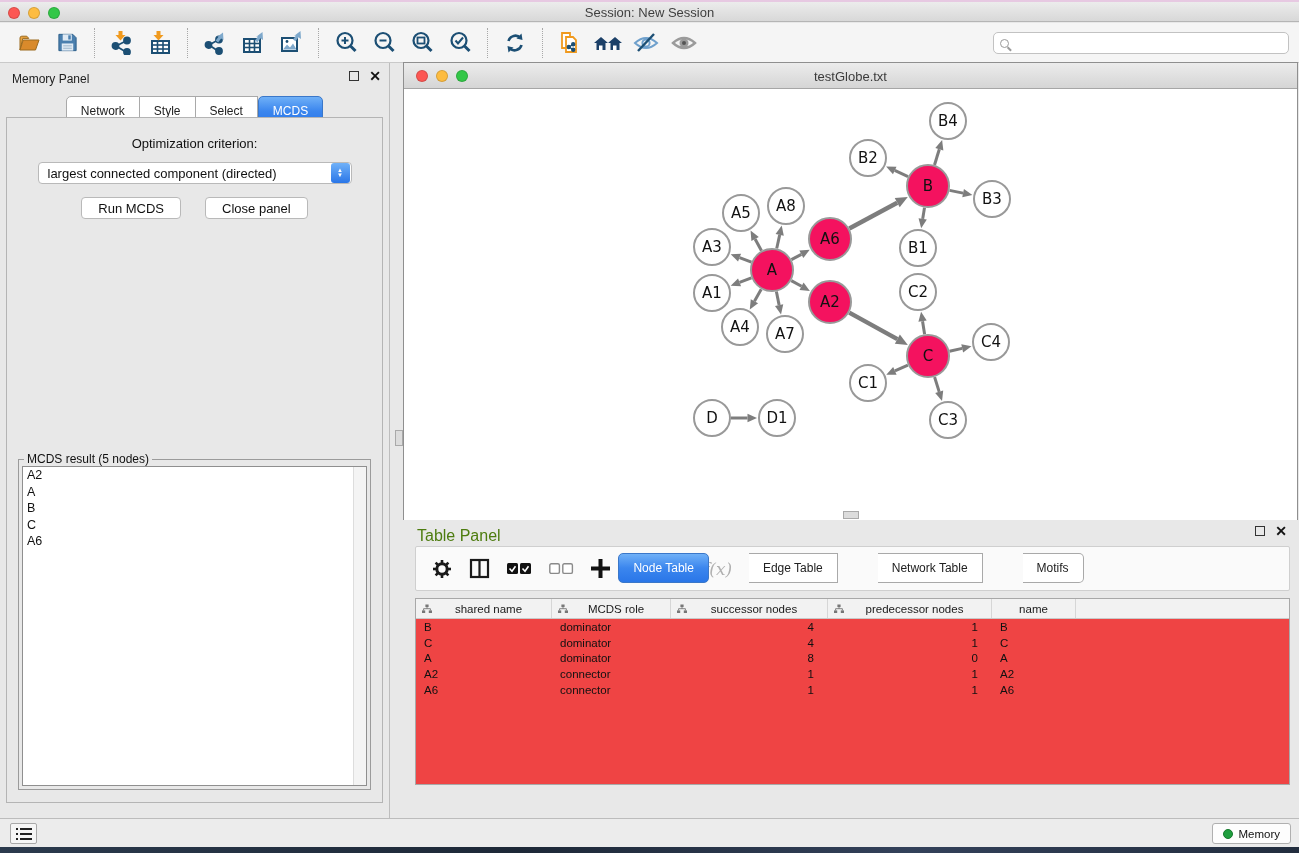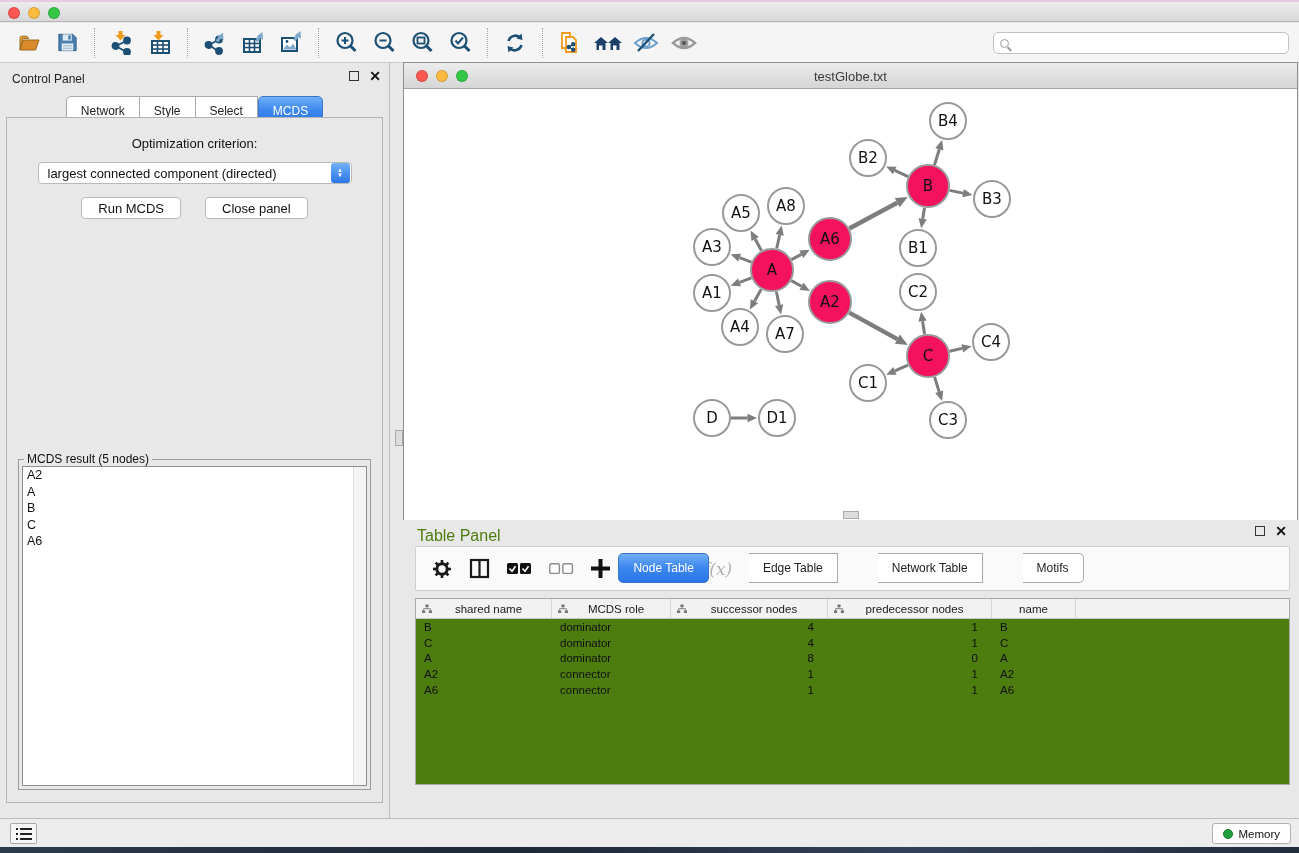--- a/index.html
+++ b/index.html
@@ -78,21 +78,21 @@
   .divider-grip-h { position:absolute; left:843px; top:511px; width:16px; height:8px;
     background:#dcdcdc; border:1px solid #a9a9a9; }
 
   
   .table-panel { position:absolute; left:403px; top:520px; width:896px; height:292px; background:#e8e8e8; }
   .tp-head { position:absolute; left:14px; top:7px; font-size:16px; color:#4d7c0f; }
   .tp-toolbar { position:absolute; left:12px; right:9px; top:26px; height:45px; background:#fafafa;
     border:1px solid #cfcfcf; border-radius:2px; display:flex; align-items:center; gap:17px; padding-left:16px; }
   .tp-ico { display:flex; align-items:center; justify-content:center; }
   .fx { font-family:"DejaVu Serif", serif; font-style:italic; font-size:17px; color:#b0b0b0; }
-  .data-table { position:absolute; left:12px; right:9px; top:78px; bottom:27px; background:#4d7c0f;
+  .data-table { position:absolute; left:12px; right:9px; top:78px; bottom:27px; background:#ef4444;
     border:1px solid #a8a8a8; overflow:hidden; }
   .dt-header { display:flex; height:20px; background:#f2f2f2; border-bottom:1px solid #c9c9c9; }
   .dt-hcell { display:flex; align-items:center; border-right:1px solid #d6d6d6; font-size:11.5px;
     color:#1a1a1a; padding-left:6px; }
   .dt-hcell .hlabel { flex:1; text-align:center; padding-right:6px; }
   .dt-row { display:flex; height:15.8px; align-items:center; }
   .dt-cell { font-size:11.5px; color:#111; white-space:nowrap; overflow:hidden; }
   .bottom-tabs { position:absolute; left:0; right:0; bottom:3px; display:flex; justify-content:center; }
 
   
@@ -111,20 +111,21 @@
 <body>
 
 <div class="app">
 
   <div class="titlebar">
     <div class="lights">
       <div class="light red"></div>
       <div class="light yellow"></div>
       <div class="light green"></div>
     </div>
+    <div class="title">Session: New Session</div>
   </div>
 
   <div class="toolbar">
     <div class="tb-btn">
       <svg width="24" height="24" viewBox="0 0 24 24">
           <path fill="#e9a33f" stroke="#9c6a1e" d="M3 19 V7 q0-1.8 1.8-1.8 h5 l2 2.2 h-6z"></path>
           <path fill="#d98a2b" stroke="#9c6a1e" d="M3 19 L6.2 9 H22 L18.5 19 Z"></path>
         </svg>
     </div>
     <div class="tb-btn">
@@ -266,21 +267,21 @@
           <circle cx="14" cy="12" r="2" fill="#555"></circle>
         </svg>
     </div>
     <div class="searchbox">
       <span class="mag"></span>
       <input placeholder="" style="">
     </div>
   </div>
 
   <div class="control-panel">
-    <div class="panel-head">Control Panel</div>
+    <div class="panel-head">Memory Panel</div>
     <div class="win-btns">
       <div class="float-ico"></div>
       <div class="close-ico">✕</div>
     </div>
     <div class="seg-tabs">
         <div class="seg-tab">Network</div>
         <div class="seg-tab">Style</div>
         <div class="seg-tab">Select</div>
         <div class="seg-tab selected">MCDS</div>
       </div>

